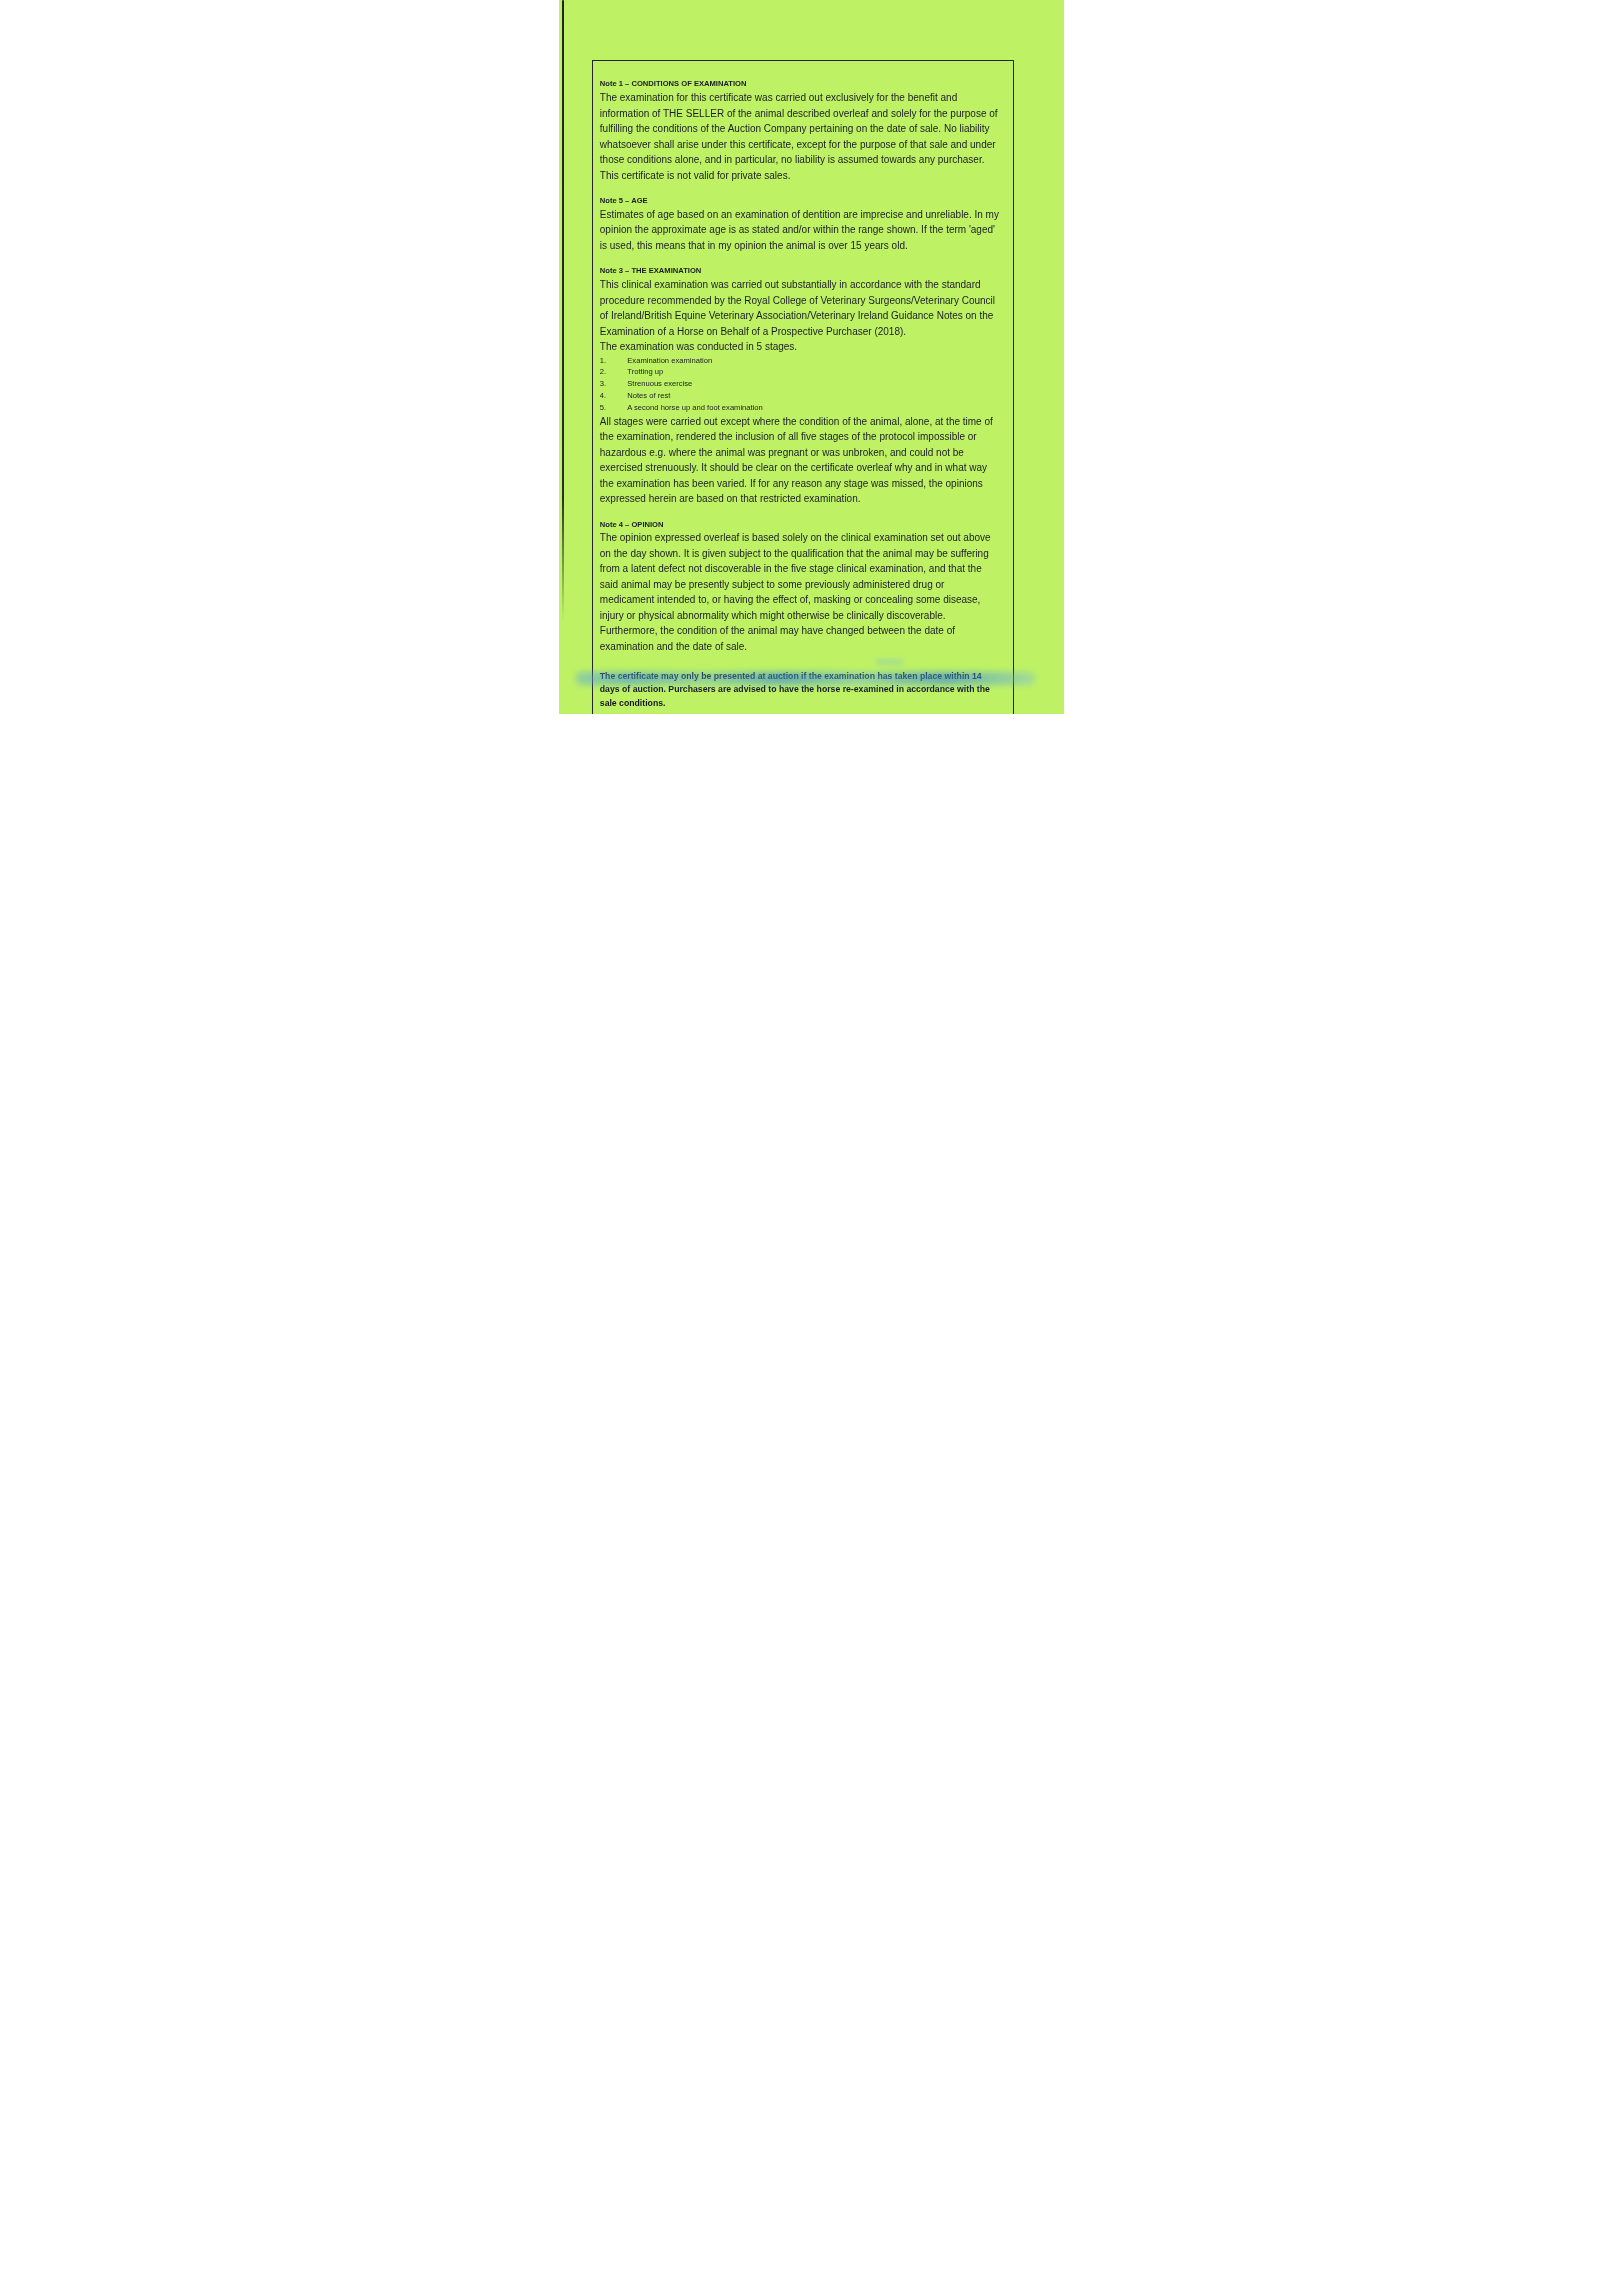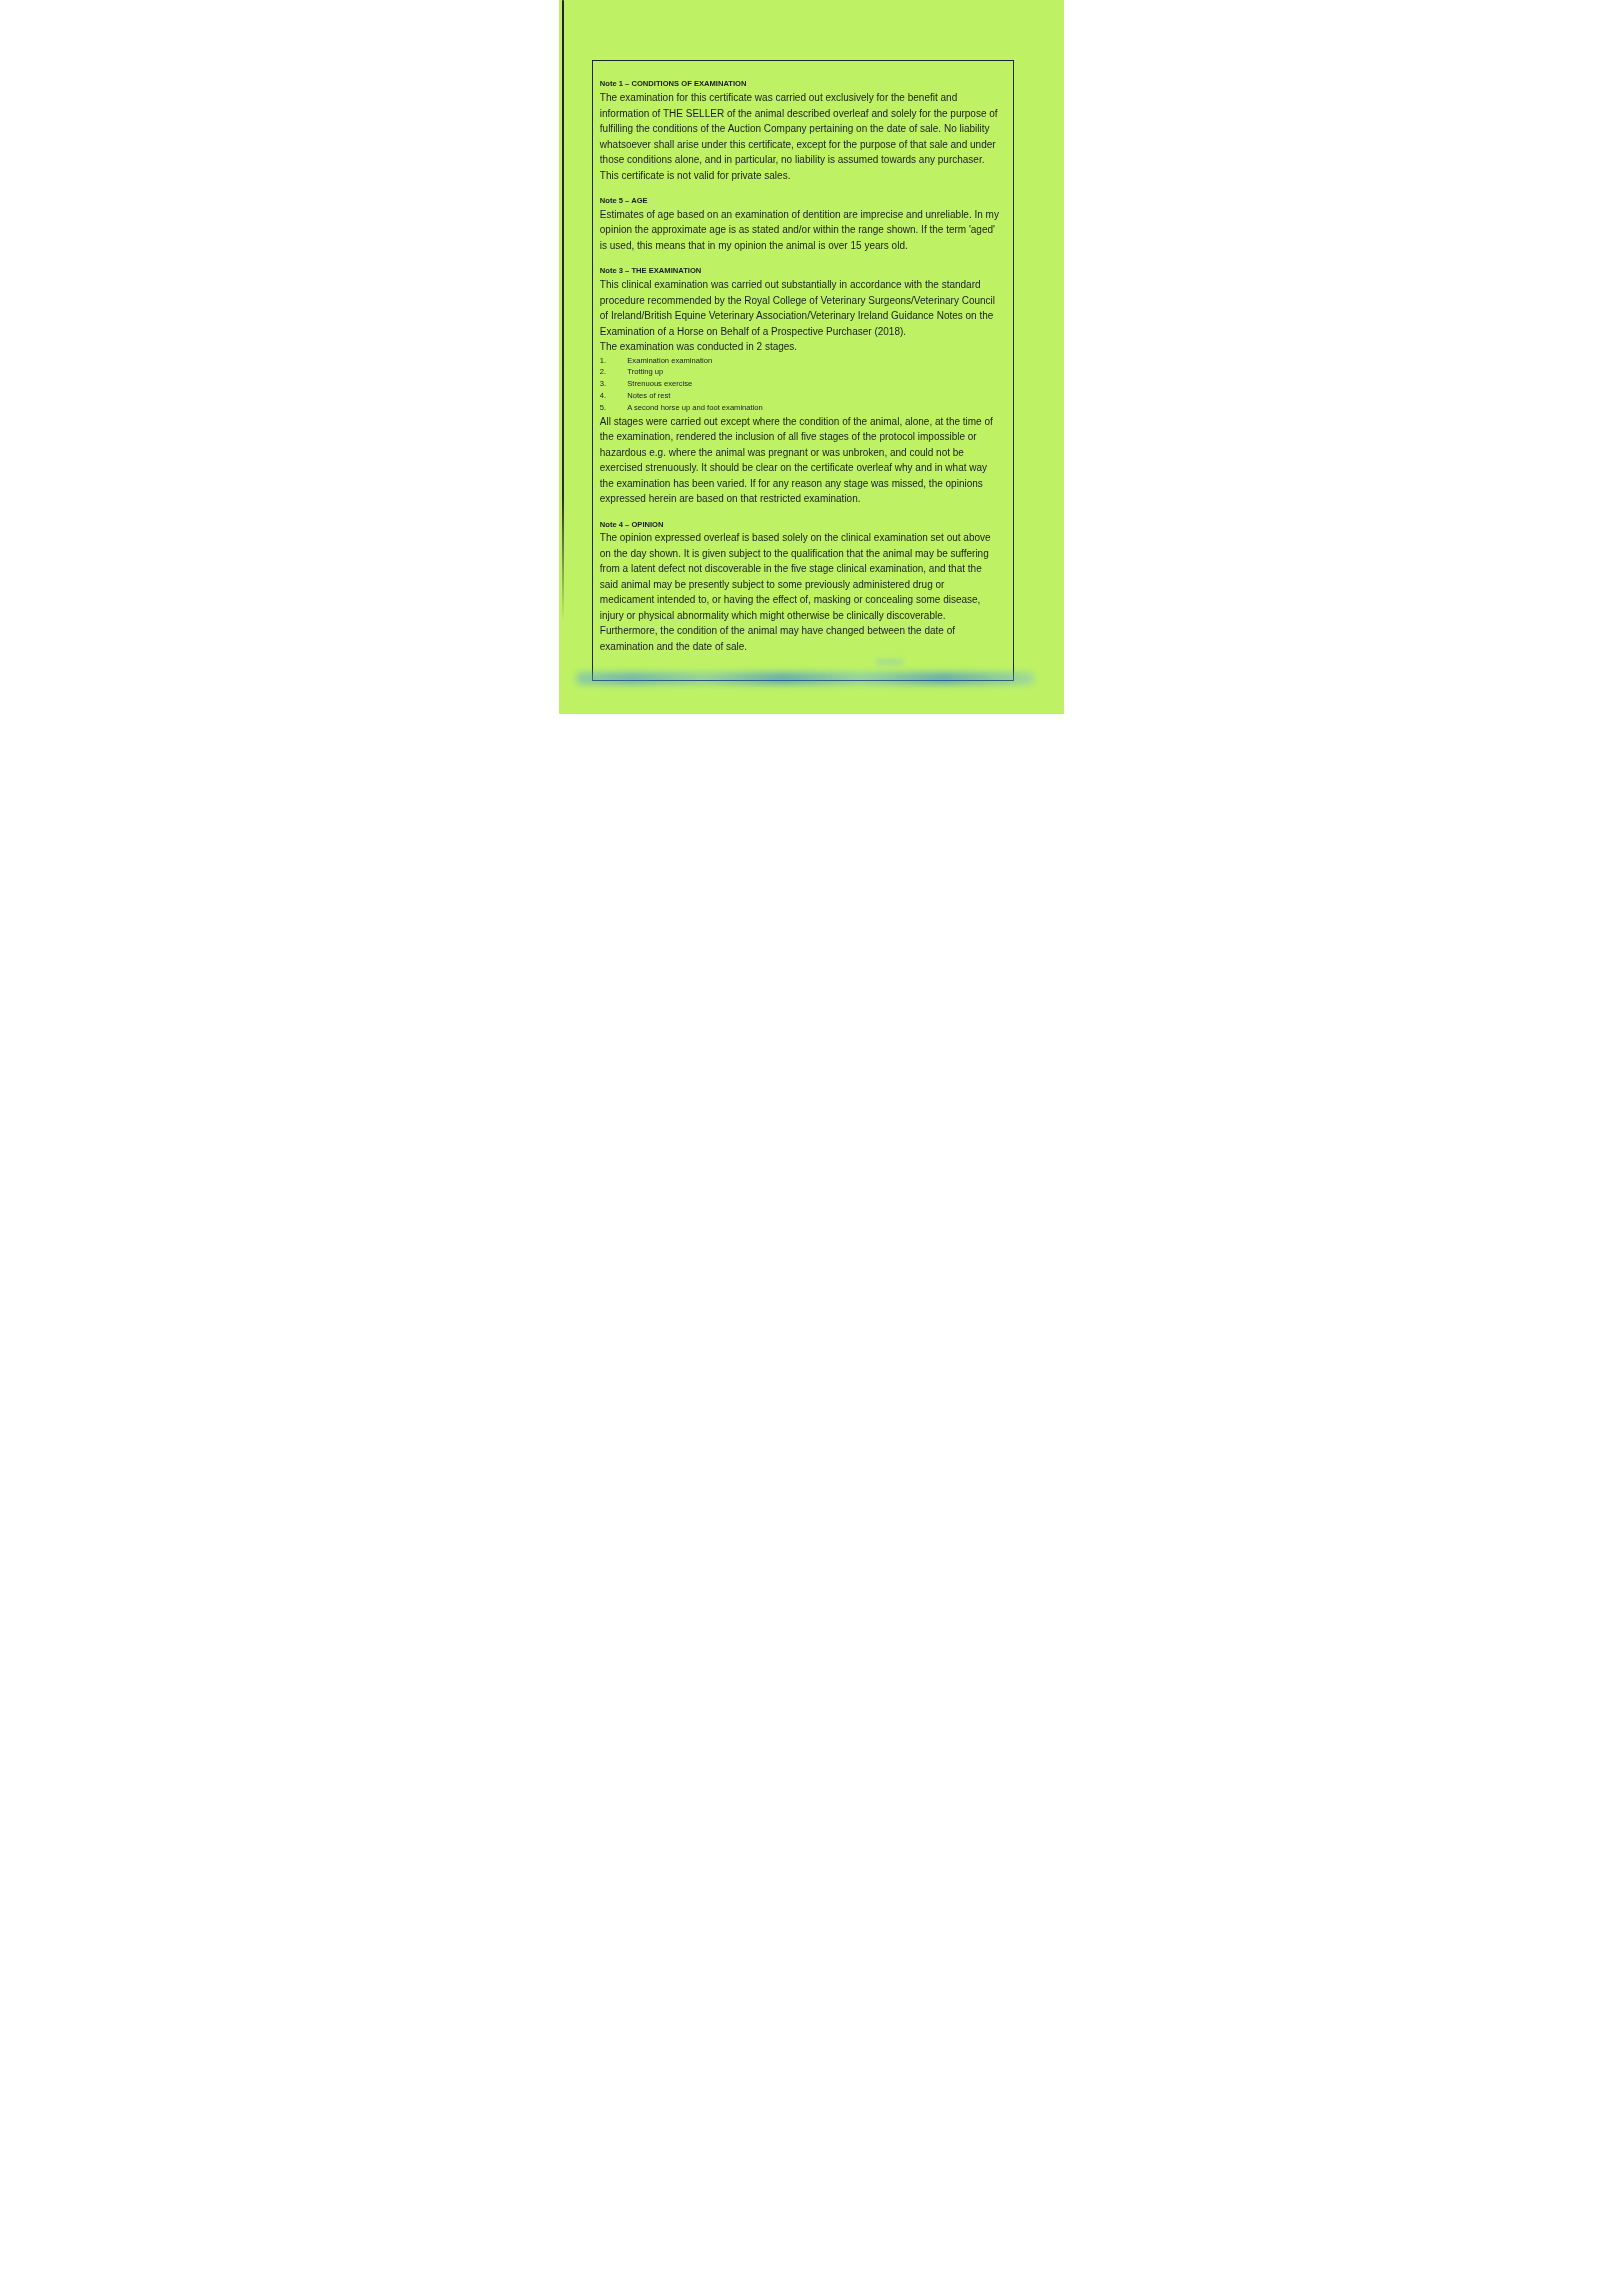--- a/index.html
+++ b/index.html
@@ -132,21 +132,21 @@
     </section>
 
     <section class="note">
       <h3>Note 5 – AGE</h3>
       <p>Estimates of age based on an examination of dentition are imprecise and unreliable. In my opinion the approximate age is as stated and/or within the range shown. If the term 'aged' is used, this means that in my opinion the animal is over 15 years old.</p>
     </section>
 
     <section class="note">
       <h3>Note 3 – THE EXAMINATION</h3>
       <p>This clinical examination was carried out substantially in accordance with the standard procedure recommended by the Royal College of Veterinary Surgeons/Veterinary Council of Ireland/British Equine Veterinary Association/Veterinary Ireland Guidance Notes on the Examination of a Horse on Behalf of a Prospective Purchaser (2018).</p>
-      <p>The examination was conducted in 2 stages.</p>
+      <p>The examination was conducted in 5 stages.</p>
 
       <div class="stage-list">
         <div class="stage-row">
           <span class="stage-num">1.</span>
           <span>Examination examination</span>
         </div>
         <div class="stage-row">
           <span class="stage-num">2.</span>
           <span>Trotting up</span>
         </div>
@@ -166,20 +166,21 @@
 
       <p>All stages were carried out except where the condition of the animal, alone, at the time of the examination, rendered the inclusion of all five stages of the protocol impossible or hazardous e.g. where the animal was pregnant or was unbroken, and could not be exercised strenuously. It should be clear on the certificate overleaf why and in what way the examination has been varied. If for any reason any stage was missed, the opinions expressed herein are based on that restricted examination.</p>
     </section>
 
     <section class="note">
       <h3>Note 4 – OPINION</h3>
       <p>The opinion expressed overleaf is based solely on the clinical examination set out above on the day shown. It is given subject to the qualification that the animal may be suffering from a latent defect not discoverable in the five stage clinical examination, and that the said animal may be presently subject to some previously administered drug or medicament intended to, or having the effect of, masking or concealing some disease, injury or physical abnormality which might otherwise be clinically discoverable.</p>
       <p>Furthermore, the condition of the animal may have changed between the date of examination and the date of sale.</p>
     </section>
 
+    <p class="closing">The certificate may only be presented at auction if the examination has taken place within 14 days of auction. Purchasers are advised to have the horse re-examined in accordance with the sale conditions.</p>
 
   </div>
 
   <div class="smudge-dot"></div>
   <div class="blue-smudge"></div>
 
 </div>
 
 
 </body></html>

